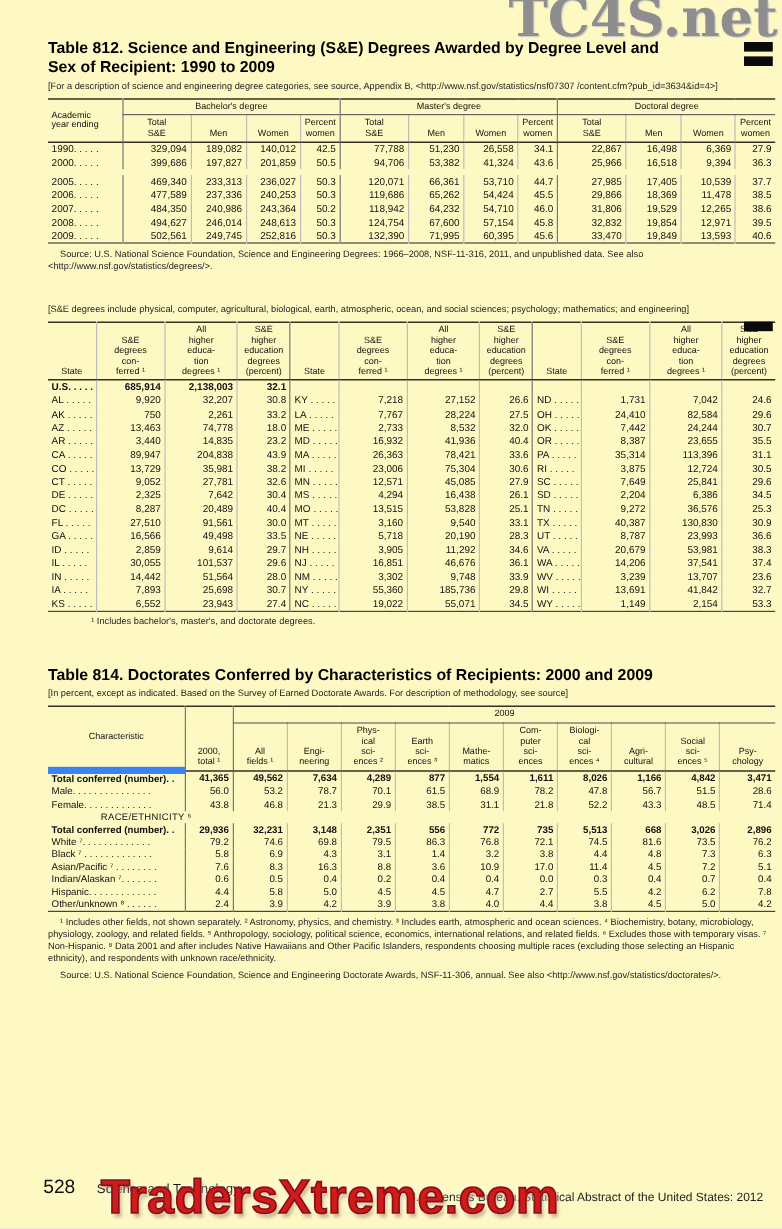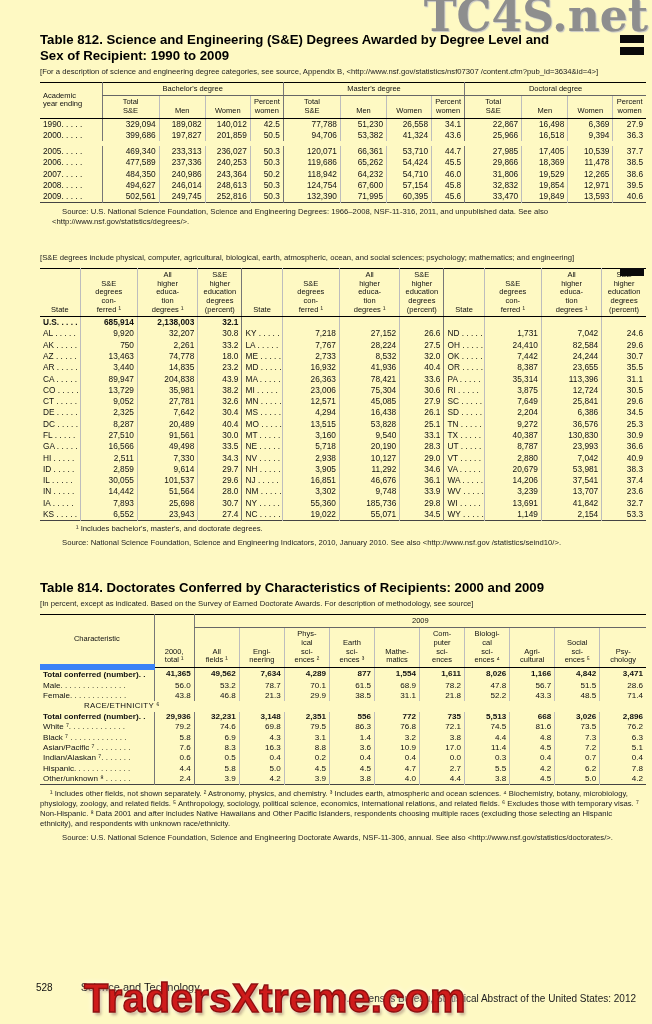--- a/index.html
+++ b/index.html
@@ -18,21 +18,21 @@
             text-shadow:0 0 6px rgba(255,255,255,.9), 2px 3px 3px rgba(60,0,0,.35); z-index:6; }
 
   
   .content { position:absolute; left:40px; top:32px; width:606px; z-index:2; }
   .block { margin-bottom:26px; }
   .tbl-title { position:relative; font-size:13.2px; font-weight:700; line-height:1.2; color:#000;
                margin:0 0 2px 0; padding-right:70px; }
   .marker { position:absolute; width:24px; height:8px; background:#0a0a0a; right:2px; }
   .m1 { top:3px; } .m2 { top:15px; }
   .note { font-size:7.7px; line-height:1.3; margin:3px 0 5px 0; color:#222; }
-  .src { font-size:7.7px; line-height:1.3; margin:4px 0 0 12px; color:#222; text-indent:10px; }
+  .src { font-size:7.7px; line-height:1.3; margin:4px 0 0 0; color:#222; text-indent:10px; }
   .fnote { font-size:7.7px; line-height:1.3; margin:3px 0 0 36px; color:#222; }
   .fnotes { font-size:7.7px; line-height:1.3; margin:4px 0 0 0; color:#222; text-indent:10px; }
 
   
   .data-table { border-collapse:collapse; table-layout:fixed; width:100%;
                 border-top:1px solid #000; border-bottom:1px solid #444; }
   .data-table th { font-size:7.5px; font-weight:400; text-align:center; vertical-align:bottom;
                    white-space:pre-line; line-height:1.15; padding:2px 1px; color:#111; }
   .data-table td { font-size:8.3px; height:11.3px; line-height:11px; padding:0 3px;
                    white-space:nowrap; overflow:hidden; text-align:right; color:#111; }
@@ -62,21 +62,21 @@
   #t814 th.y2000 { border-bottom:1px solid #000; border-left:1px solid #777; }
   #t814 th.grp   { border-bottom:1px solid #666; border-left:1px solid #777; }
   #t814 tr.sub th { border-bottom:1px solid #000; }
   #t814 tr.sub th:first-child { border-left:1px solid #777; }
   #t814 tbody td:nth-child(2), #t814 tbody td:nth-child(3) { border-left:1px solid #777; }
   #t814 td:first-child { text-align:left; }
   #t814 td { height:10.4px; line-height:10.2px; font-size:8.1px; }
 
   
   .footer-left { position:absolute; left:36px; top:981px; font-size:11px; color:#111; z-index:2; }
-  .pageno { margin-right:28px; font-size:10px; }
+  .pageno { margin-right:18px; font-size:16px; }
   .footer-right { position:absolute; right:16px; top:993px; font-size:10px; color:#222; z-index:2;text-align:right; }
 </style>
 </head>
 <body>
 
 <div class="page">
 
   <div class="wm-top">TC4S.net</div>
 
   <div class="content">
@@ -473,34 +473,20 @@
               <td>NE . . . . .</td>
               <td>5,718</td>
               <td>20,190</td>
               <td>28.3</td>
               <td>UT . . . . .</td>
               <td>8,787</td>
               <td>23,993</td>
               <td>36.6</td>
             </tr>
             <tr>
-              <td>HI . . . . .</td>
-              <td>2,511</td>
-              <td>7,330</td>
-              <td>34.3</td>
-              <td>NV . . . . .</td>
-              <td>2,938</td>
-              <td>10,127</td>
-              <td>29.0</td>
-              <td>VT . . . . .</td>
-              <td>2,880</td>
-              <td>7,042</td>
-              <td>40.9</td>
-            </tr>
-            <tr>
               <td>ID . . . . .</td>
               <td>2,859</td>
               <td>9,614</td>
               <td>29.7</td>
               <td>NH . . . . .</td>
               <td>3,905</td>
               <td>11,292</td>
               <td>34.6</td>
               <td>VA . . . . .</td>
               <td>20,679</td>
@@ -559,21 +545,20 @@
               <td>55,071</td>
               <td>34.5</td>
               <td>WY . . . . .</td>
               <td>1,149</td>
               <td>2,154</td>
               <td>53.3</td>
             </tr>
           </tbody>
       </table>
       <p class="fnote">¹ Includes bachelor's, master's, and doctorate degrees.</p>
-      <p class="src">Source: National Science Foundation, Science and Engineering Indicators, 2010, January 2010. See also &lt;http://www.nsf.gov /statistics/seind10/&gt;.</p>
     </section>
 
     <section class="block">
       <h2 class="tbl-title"><span>Table 814. Doctorates Conferred by Characteristics of Recipients: 2000 and 2009</span></h2>
       <p class="note">[In percent, except as indicated. Based on the Survey of Earned Doctorate Awards. For description of methodology, see source]</p>
       <table class="data-table" id="t814">
         <colgroup>
           <col style="width:114px">
             <col style="width:40px">
           <col style="width:45px">

